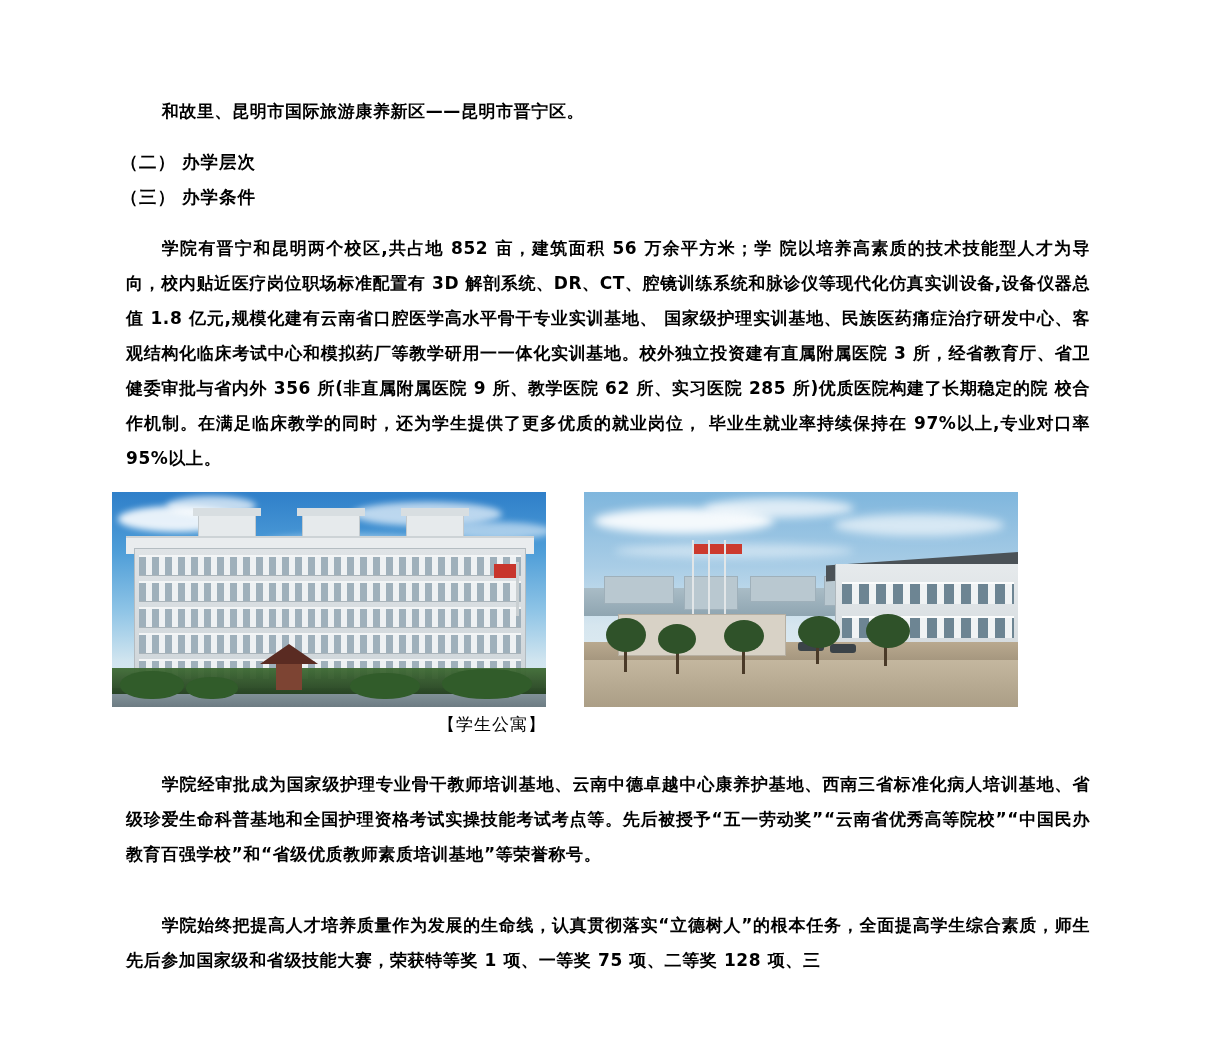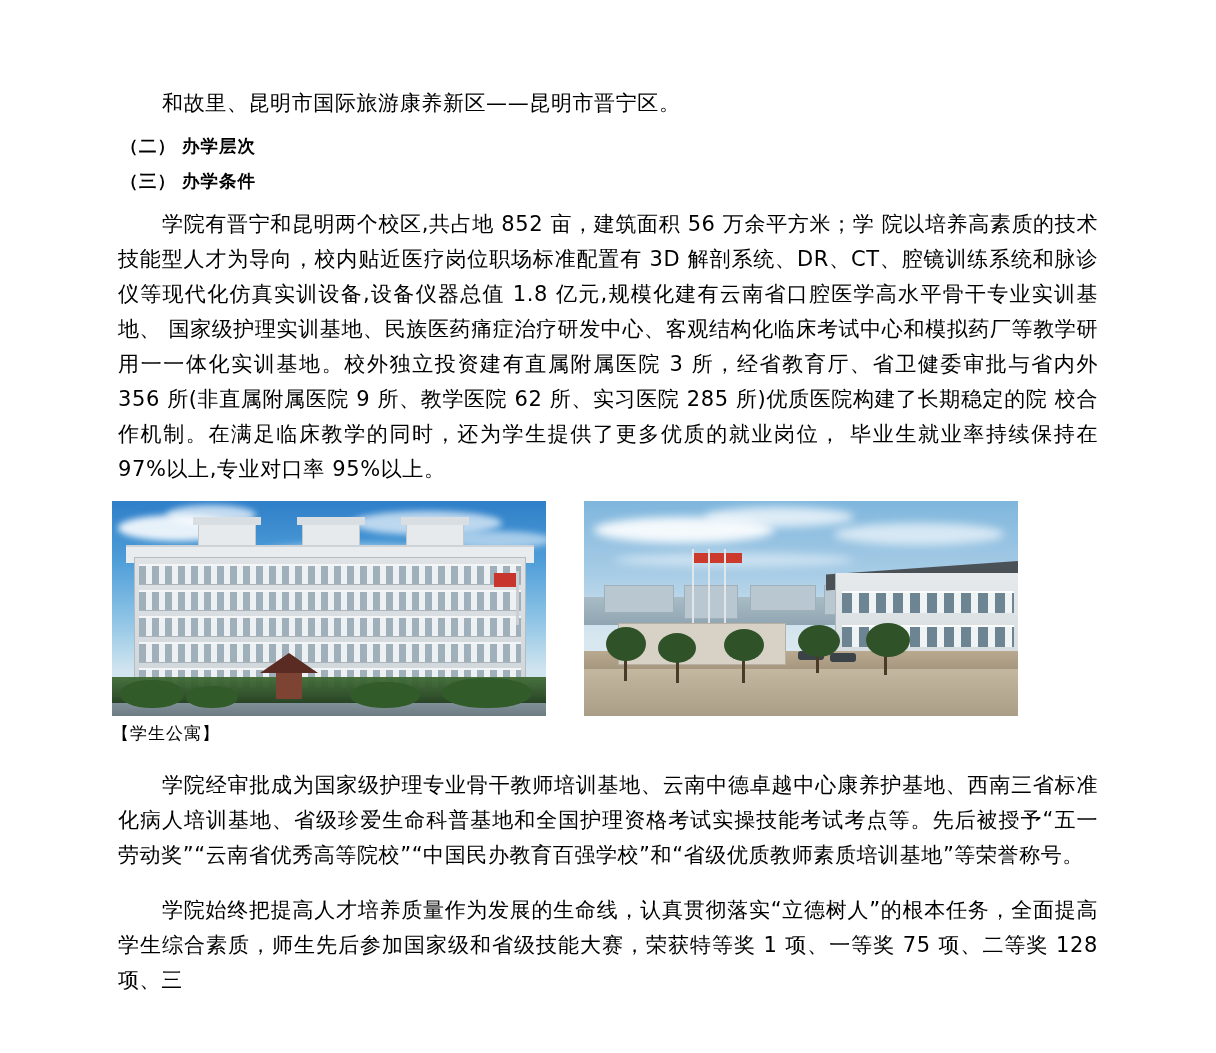--- a/index.html
+++ b/index.html
@@ -15,26 +15,27 @@
     overflow: hidden;
   }
   .page {
     position: relative;
     width: 1216px;
     height: 1053px;
     box-sizing: border-box;
     padding: 78px 110px 0 110px;
   }
   .para {
-    font-size: 21px;
+    font-size: 17px;
     line-height: 35px;
     letter-spacing: 0.6px;
     text-align: justify;
     text-justify: inter-ideograph;
-    margin: 8px;
+    margin: 16px;
+    font-weight: bold;
   }
   .body-text {
     text-indent: 2.1em;
   }
   .heading {
     font-size: 17.5px;
     line-height: 35px;
     font-weight: bold;
     letter-spacing: 1px;
     margin: 0;
@@ -63,21 +64,21 @@
     width: 434px;
   }
   .photo {
     width: 434px;
     height: 215px;
     position: relative;
     overflow: hidden;
     border: 0;
   }
   .caption {
-    text-align: left;
+    text-align: right;
     font-size: 17px;
     line-height: 30px;
     letter-spacing: 1px;
     padding-top: 2px;
   }
 
   
   .p1-sky {
     position: absolute; inset: 0;
     background: linear-gradient(180deg, #2f7fc9 0%, #4f9ed8 28%, #8ec4e6 55%, #cfe4ef 78%, #e8eff3 100%);

